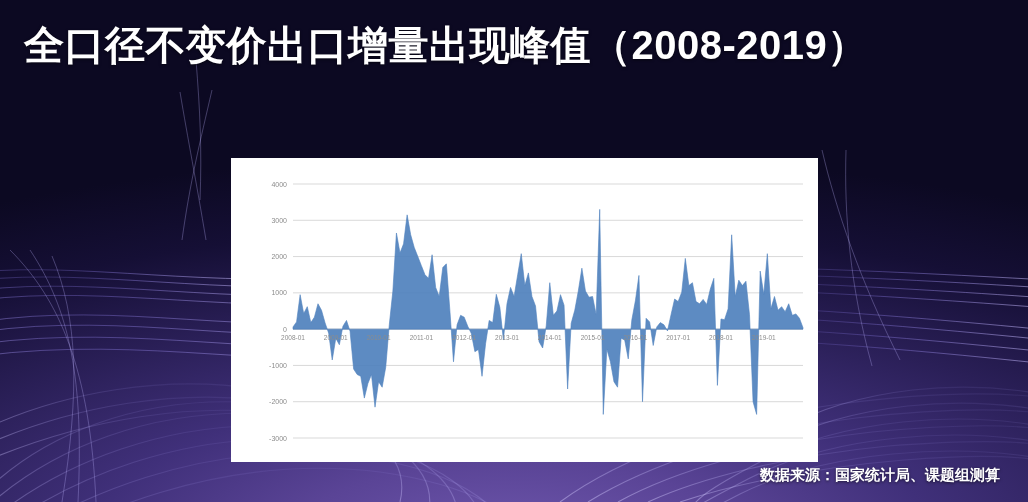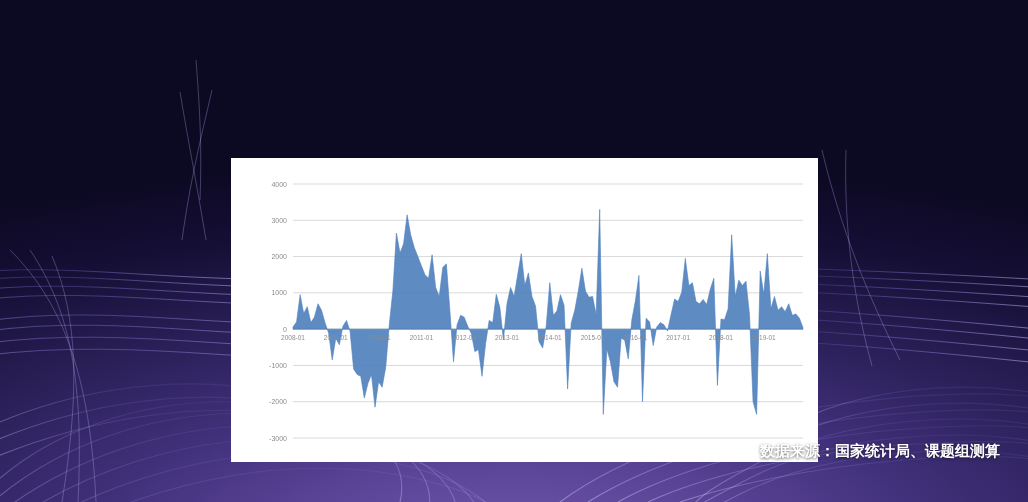--- a/index.html
+++ b/index.html
@@ -29,21 +29,21 @@
     position:absolute;left:231px;top:158px;width:587px;height:304px;
     background:#ffffff;
   }
   #panel svg{display:block;width:587px;height:304px;}
   .gridline{stroke:#d9d9d9;stroke-width:1;}
   .zeroline{stroke:#bfbfbf;stroke-width:1;}
   .ytick{fill:#8c8c8c;font-size:7px;text-anchor:end;font-family:"Liberation Sans",sans-serif;}
   .xtick{fill:#8c8c8c;font-size:6.5px;text-anchor:middle;font-family:"Liberation Sans",sans-serif;}
   
   #source{
-    position:absolute;left:0;top:442px;width:1000px;
+    position:absolute;left:0;top:466px;width:1000px;
     text-align:right;color:#ffffff;font-size:15px;font-weight:700;
     text-shadow:0 1px 3px rgba(0,0,0,.6);
   }
 </style>
 </head>
 <body>
 
 <div id="slide">
 
   <div class="bgart">
@@ -102,20 +102,21 @@
         <path d="M52 256 C 78 318, 80 390, 62 502"></path>
         <path d="M180 92 C 188 140, 196 180, 206 240"></path>
         <path d="M212 90 C 200 142, 190 182, 182 240"></path>
         <path d="M196 60 C 200 110, 202 150, 200 200"></path>
         <path d="M822 150 C 836 210, 860 280, 900 360"></path>
         <path d="M846 150 C 844 214, 850 286, 872 366"></path>
       </g>
     </svg>
   </div>
 
+  <div id="title">全口径不变价出口增量出现峰值（2008-2019）</div>
 
   <div id="panel">
     <svg id="chartsvg" viewBox="0 0 587 304">
         <line x1="62" x2="572" y1="26" y2="26" class="gridline"></line>
         <text x="56" y="28.6" class="ytick">4000</text>
         <line x1="62" x2="572" y1="62.28571428571428" y2="62.28571428571428" class="gridline"></line>
         <text x="56" y="64.88571428571427" class="ytick">3000</text>
         <line x1="62" x2="572" y1="98.57142857142858" y2="98.57142857142858" class="gridline"></line>
         <text x="56" y="101.17142857142858" class="ytick">2000</text>
         <line x1="62" x2="572" y1="134.85714285714286" y2="134.85714285714286" class="gridline"></line>

